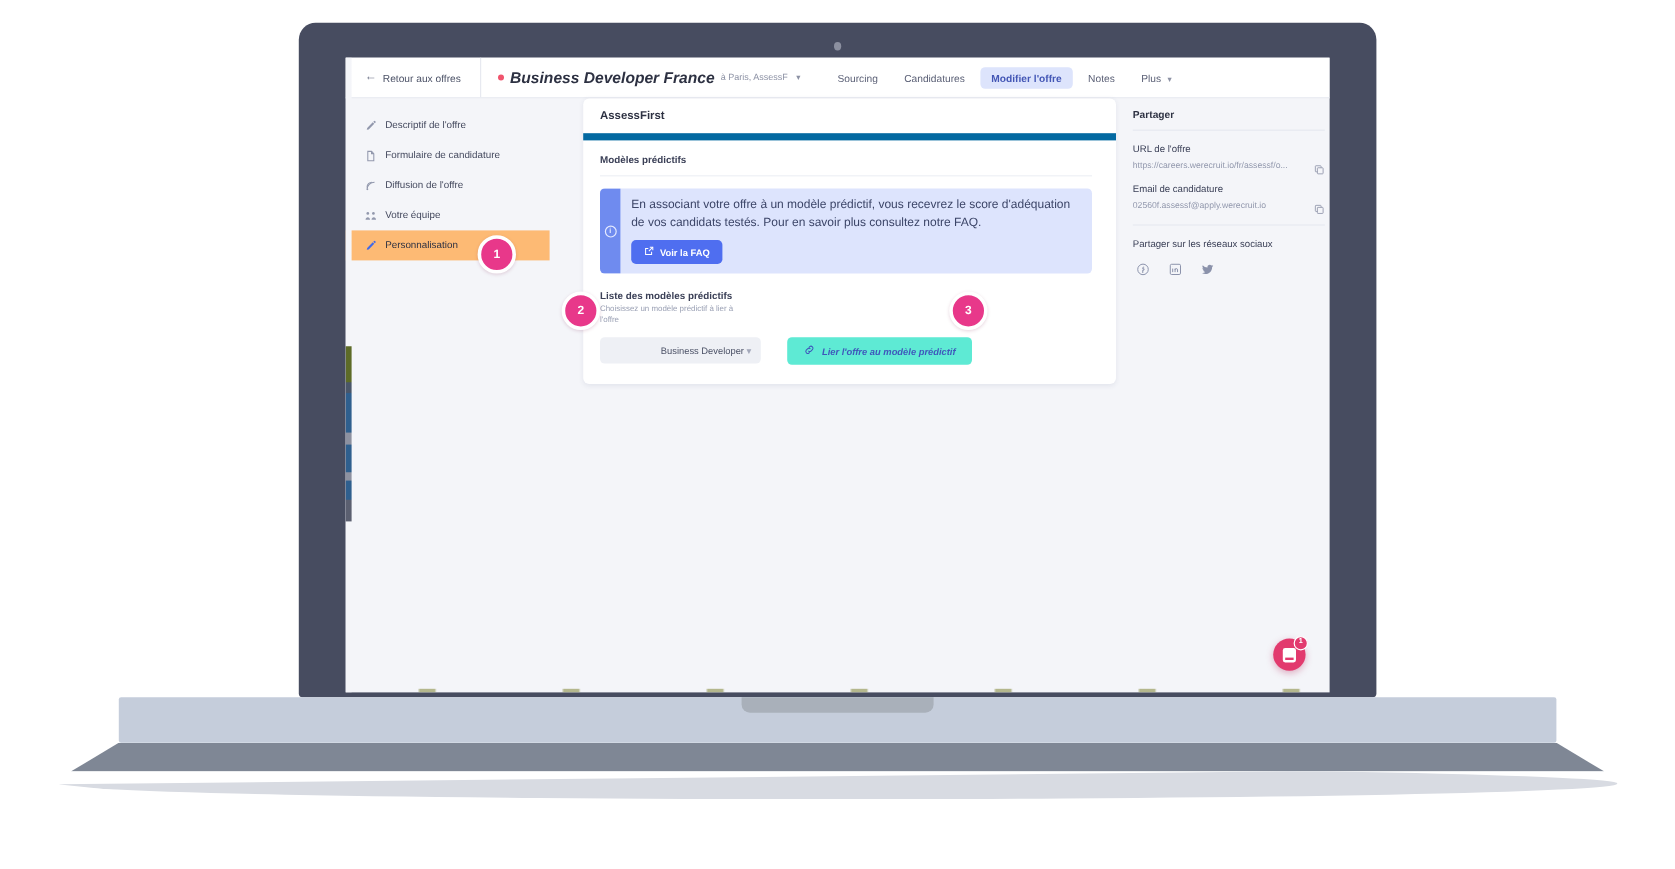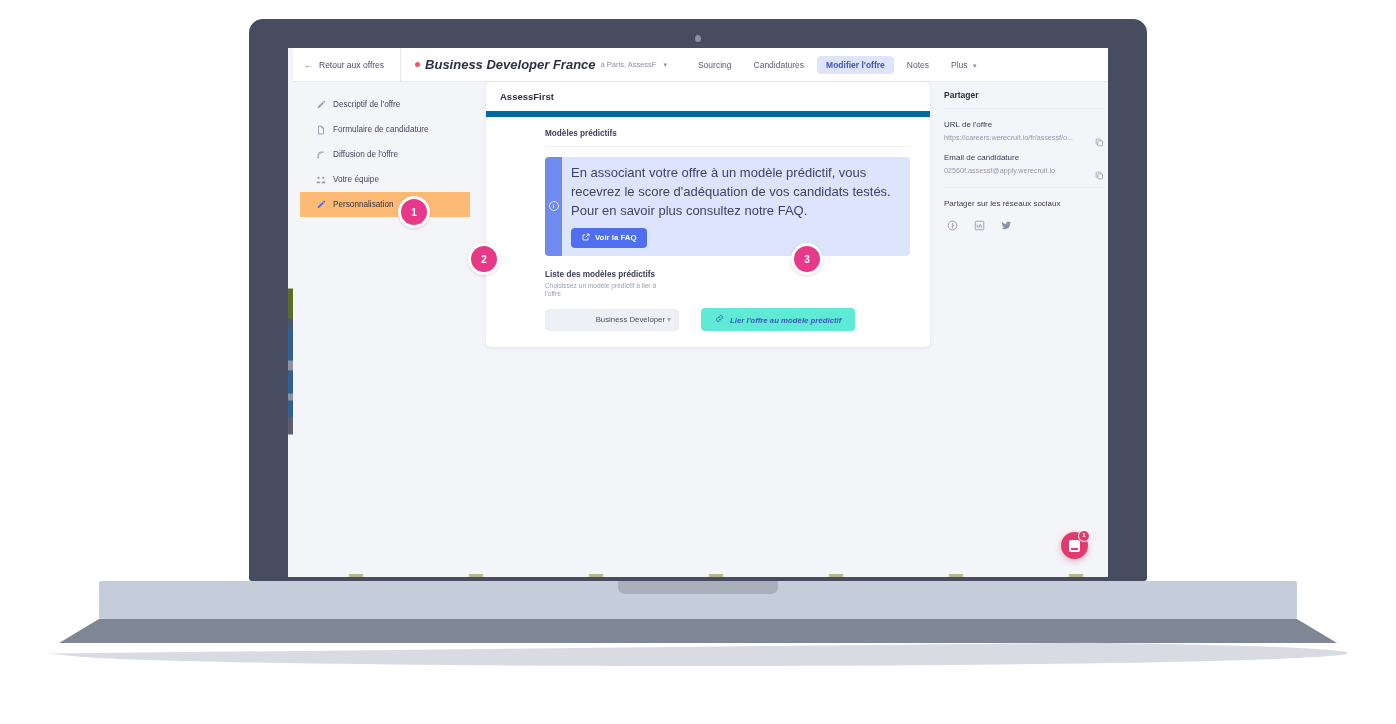--- a/index.html
+++ b/index.html
@@ -88,21 +88,21 @@
   .navtab{
     font-size:8.5px;color:#5b6076;padding:4px 9px;border-radius:4px;
     white-space:nowrap;cursor:pointer;
   }
   .navtab.active{background:#dde4fc;color:#4356b5;font-weight:bold;}
   .navtab .chev{margin-left:3px;}
 
   
   .app-body{position:absolute;left:0;top:33px;width:820px;height:496px;}
 
-  .left-nav{position:absolute;left:12px;top:0;width:170px;padding-top:11px;}
+  .left-nav{position:absolute;left:0;top:0;width:170px;padding-top:11px;}
   .nav-item{
     display:flex;align-items:center;gap:7px;height:25px;
     padding-left:16px;font-size:8.2px;color:#44495e;cursor:pointer;
   }
   .nav-item.active{background:#fdba74;}
   .nav-item .nav-ico{
     width:10px;height:10px;flex:none;display:flex;
     align-items:center;justify-content:center;color:#9298ad;
   }
   .nav-item.active .nav-ico{color:#4169e8;}
@@ -111,40 +111,40 @@
   
   .center-card{
     position:absolute;left:198px;top:1px;width:444px;
     background:#ffffff;border-radius:5px;
     box-shadow:0 1px 4px rgba(60,70,110,.09);
   }
   .card-head{
     padding:9px 14px;font-size:9.5px;font-weight:bold;color:#2d3142;
     border-bottom:6px solid #0369a1;
   }
-  .card-inner{padding:12px 20px 16px 14px;margin-left:45px;}
+  .card-inner{padding:12px 20px 16px 14px;}
   .sec-title{
     font-size:8.2px;font-weight:bold;color:#3b4057;
     padding-bottom:8px;border-bottom:1px solid #eef0f5;margin-bottom:10px;
   }
 
   .infobox{
     display:flex;background:#dde4fd;border-radius:4px;overflow:hidden;
     min-height:40px;
   }
   .infobox-bar{
     width:17px;flex:none;background:#6f8bef;
     display:flex;align-items:center;justify-content:center;
   }
   .info-i{
     width:8px;height:8px;border-radius:50%;border:1px solid #e3e9ff;
     color:#e9eeff;font-size:6px;line-height:8px;text-align:center;font-weight:bold;
   }
   .infobox-body{padding:7px 9px 8px 9px;flex:1;}
-  .infobox-text{font-size:13px;color:#3c4568;line-height:1.45;}
+  .infobox-text{font-size:10px;color:#3c4568;line-height:1.45;}
   .faq-btn{
     display:inline-flex;align-items:center;gap:5px;margin-top:7px;
     background:#4f6ef0;color:#ffffff;font-size:7.8px;font-weight:bold;
     padding:5px 11px;border-radius:4px;border:none;cursor:pointer;
   }
 
   .list-title{font-size:8.2px;font-weight:bold;color:#3b4057;margin-top:14px;}
   .list-hint{font-size:6.6px;color:#9aa0b4;margin-top:3px;max-width:115px;line-height:1.35;}
 
   .control-row{display:flex;align-items:center;gap:22px;margin-top:9px;}

